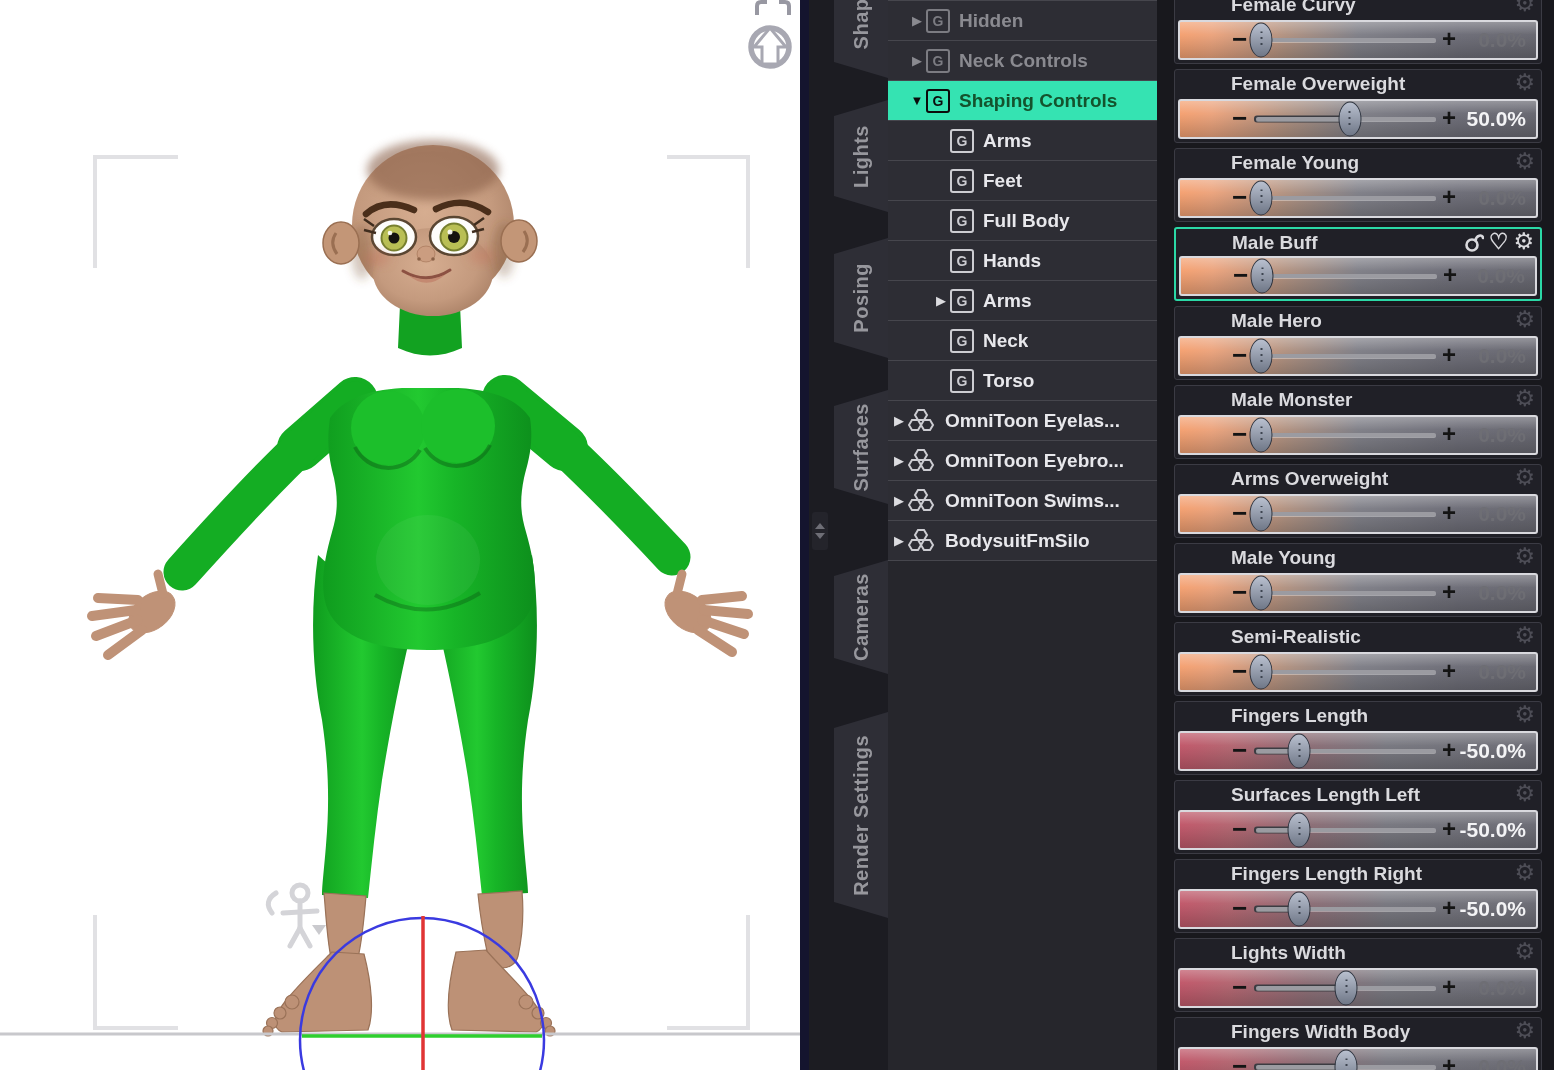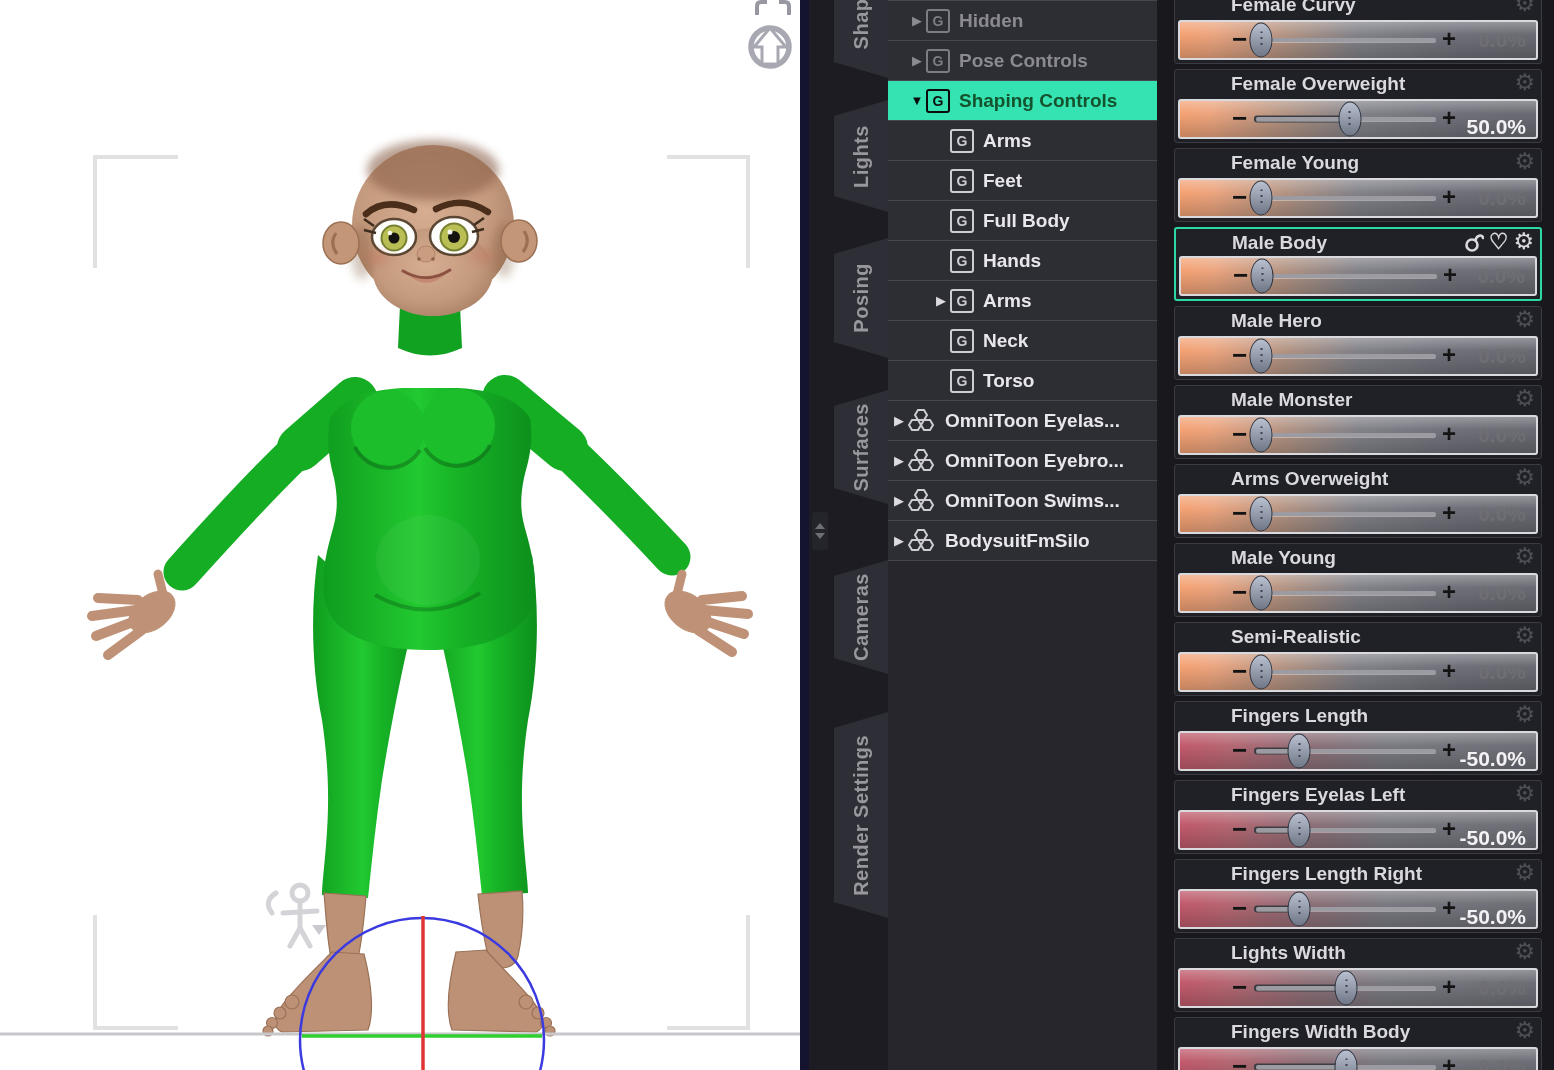--- a/index.html
+++ b/index.html
@@ -67,21 +67,21 @@
   .track{position:absolute;left:76px;width:180px;top:50%;height:4px;transform:translateY(-50%);
     background:#9b9ba1;border-radius:2px;box-shadow:0 1px 0 rgba(255,255,255,.35);}
   .fill{position:absolute;left:74px;top:50%;height:7px;transform:translateY(-50%);
     background:#3c3c42;border-radius:3px;}
   .handle{position:absolute;top:50%;width:21px;height:33px;transform:translate(-50%,-50%);
     background:linear-gradient(180deg,#b9c0cf,#6f7787);border:1px solid #2f3540;border-radius:50%;}
   .handle:after{content:"";position:absolute;left:50%;top:8px;bottom:8px;width:2px;margin-left:-1px;
     background:repeating-linear-gradient(#3d4450 0 2px,transparent 2px 6px);}
   .pvalue{position:absolute;right:10px;top:50%;transform:translateY(-50%);width:110px;text-align:right;
     font-size:21px;font-weight:600;color:#6e6e74;}
-  .pvalue.mod{color:#f3f3f5;font-weight:700;margin-top:8px;}
+  .pvalue.mod{color:#f3f3f5;font-weight:700;}
 </style>
 </head>
 <body>
 
 <div id="stage">
 
   <div id="viewport">
     <svg id="vp-svg" width="800" height="1070" viewBox="0 0 800 1070">
       <defs>
         <radialGradient id="g-face" cx="45%" cy="42%" r="75%">
@@ -256,21 +256,21 @@
     <span class="gicon">G</span>
 
     <span class="tlabel">Hidden</span>
   </div>
 
   <div class="trow dim">
     <span class="spacer" style="width: 20px;"></span>
     <span class="arrow">▶</span>
     <span class="gicon">G</span>
 
-    <span class="tlabel">Pose Controls</span>
+    <span class="tlabel">Neck Controls</span>
   </div>
 
   <div class="trow sel">
     <span class="spacer" style="width: 20px;"></span>
     <span class="arrow">▼</span>
     <span class="gicon">G</span>
 
     <span class="tlabel">Shaping Controls</span>
   </div>
 
@@ -427,21 +427,21 @@
 
       <span class="track"></span>
       <span class="handle" style="left: 81.4px;"></span>
       <span class="plus">+</span>
       <span class="pvalue">0.0%</span>
     </div>
   </div>
 
   <div class="card sel">
     <div class="plabel-row">
-      <span class="plabel">Male Body</span>
+      <span class="plabel">Male Buff</span>
       <span class="picons">
             <svg width="20" height="22" viewBox="0 0 20 22">
               <circle cx="8" cy="14" r="5.5" fill="none" stroke="#d9d9dd" stroke-width="2.6"></circle>
               <path d="M11.5,9.5 C12,4.5 18.5,2.5 19,7" fill="none" stroke="#d9d9dd" stroke-width="2.6" stroke-linecap="round"></path>
               <line x1="8" y1="12" x2="8" y2="16" stroke="#2a2a30" stroke-width="2"></line>
             </svg>
             <span class="heart">♡</span>
             <span class="gear">⚙</span>
           </span>
     </div>
@@ -552,21 +552,21 @@
       <span class="fill" style="width: 45.2px;"></span>
       <span class="track"></span>
       <span class="handle" style="left: 119.2px;"></span>
       <span class="plus">+</span>
       <span class="pvalue mod">-50.0%</span>
     </div>
   </div>
 
   <div class="card">
     <div class="plabel-row">
-      <span class="plabel">Fingers Eyelas Left</span>
+      <span class="plabel">Surfaces Length Left</span>
       <span class="picons">
             <span class="gear">⚙</span>
           </span>
     </div>
     <div class="slider red">
       <span class="minus">−</span>
       <span class="fill" style="width: 45.2px;"></span>
       <span class="track"></span>
       <span class="handle" style="left: 119.2px;"></span>
       <span class="plus">+</span>

